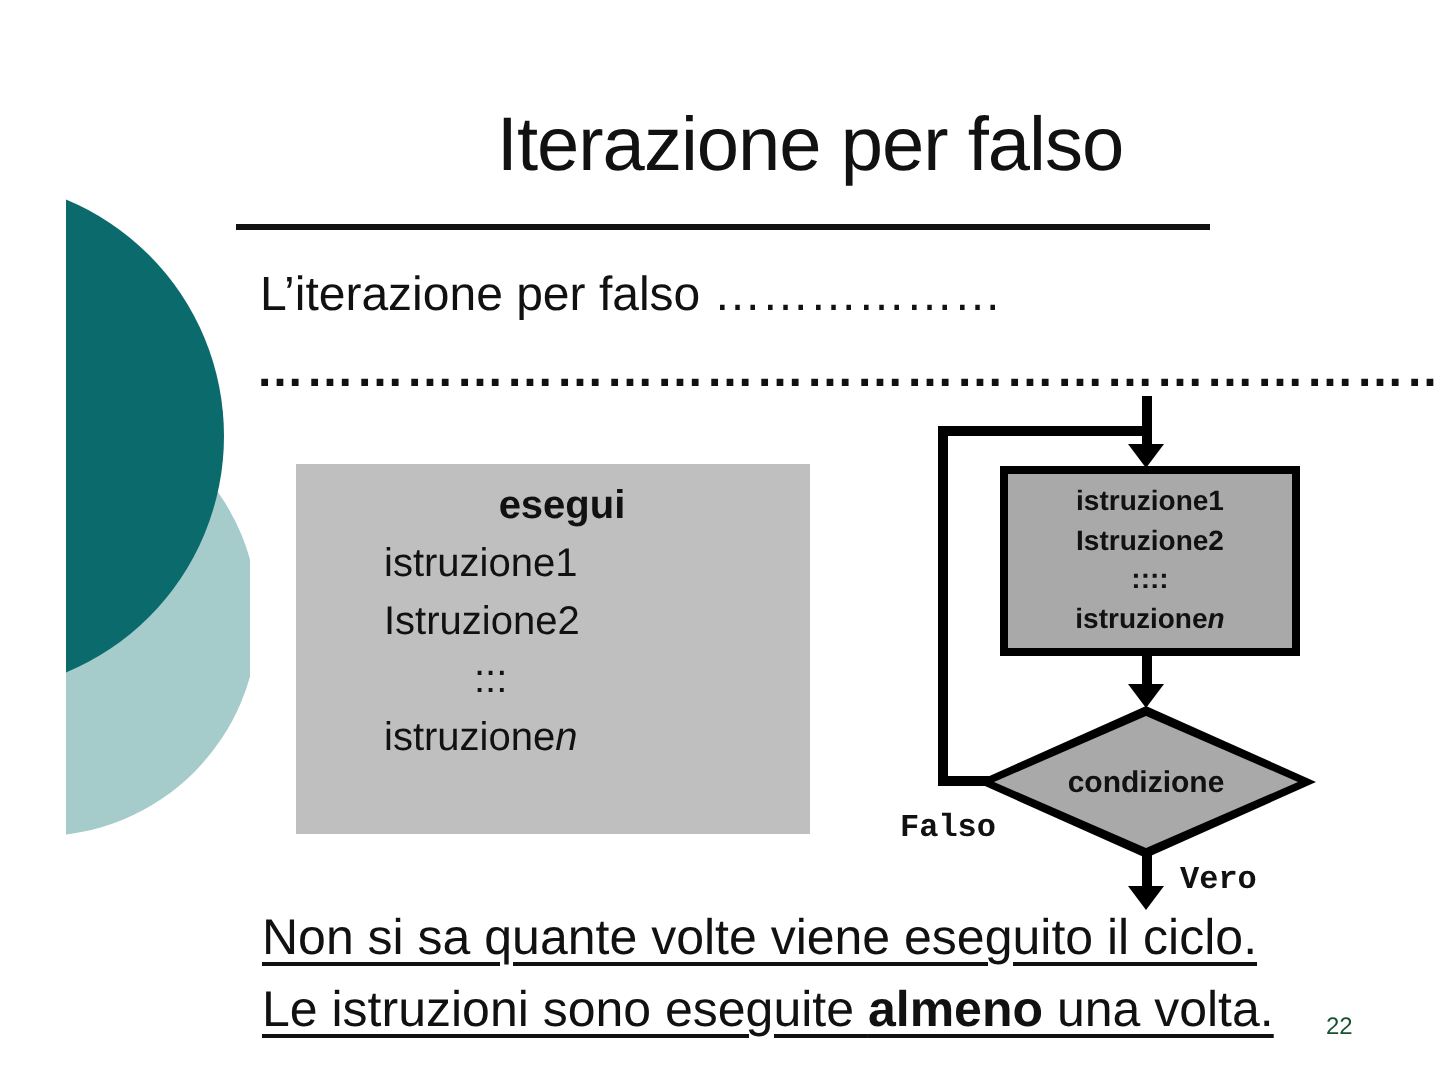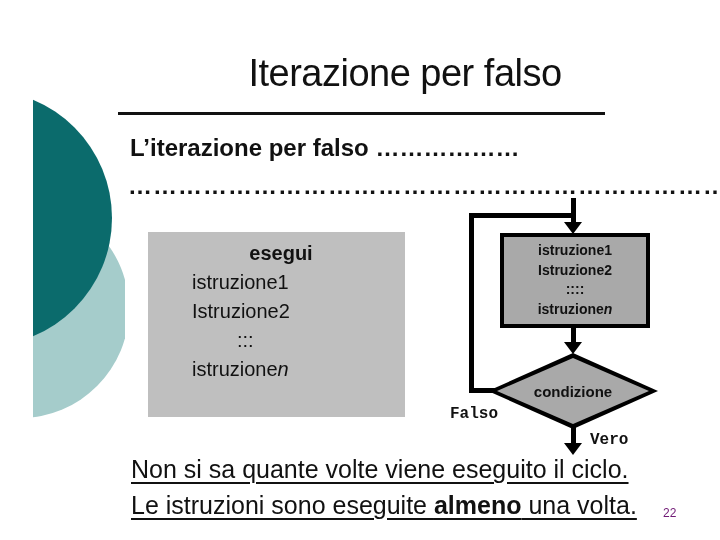--- a/index.html
+++ b/index.html
@@ -10,21 +10,21 @@
   
   .deco-clip{position:absolute;left:33px;top:88px;width:92px;height:334px;overflow:hidden;}
   .circle{position:absolute;border-radius:50%;}
   .circle.light{left:-122px;top:112px;width:218px;height:218px;background:#a5cccb;z-index:1;}
   .circle.dark{left:-177px;top:2px;width:256px;height:256px;background:#0b6b6c;z-index:2;}
 
   .title{position:absolute;left:205px;top:52px;width:400px;text-align:center;
     font-size:38px;letter-spacing:-0.5px;white-space:nowrap;}
   .title-rule{position:absolute;left:118px;top:112px;width:487px;height:3px;background:#111;}
 
-  .intro1{position:absolute;left:130px;top:134px;font-size:24px;font-weight:bold;white-space:nowrap;}
+  .intro1{position:absolute;left:130px;top:134px;font-size:24px;font-weight:normal;white-space:nowrap;}
   .intro2{position:absolute;left:128px;top:172px;font-size:24px;font-weight:bold;
     letter-spacing:1px;white-space:nowrap;}
 
   
   .code-box{position:absolute;left:148px;top:232px;width:257px;height:185px;
     background:#bfbfbf;font-size:20px;line-height:29px;padding-top:7px;box-sizing:border-box;}
   .code-box .l{white-space:nowrap;}
   .ind0{margin-left:9px;}  .ind1{margin-left:44px;}
   .ind2{margin-left:89px;} .ind3{margin-left:2px;}
   .b{font-weight:bold;text-align:center;} .i{font-style:italic;}
@@ -43,21 +43,21 @@
     clip-path:polygon(50% 0,100% 50%,50% 100%,0 50%);
     display:flex;align-items:center;justify-content:center;
     font-size:15px;font-weight:bold;}
   .branch{position:absolute;font-size:16px;font-weight:bold;font-family:Liberation Mono, monospace;}
   .falso{left:450px;top:405px;} .vero{left:590px;top:431px;}
 
   
   .concl{position:absolute;left:131px;font-size:25px;white-space:nowrap;
     text-decoration:underline;text-decoration-thickness:2px;text-underline-offset:4px;z-index:3;}
   .c1{top:455px;} .c2{top:491px;}
-  .page-num{position:absolute;left:663px;top:506px;font-size:12px;color:#701a75;z-index:1;}
+  .page-num{position:absolute;left:663px;top:506px;font-size:12px;color:#14532d;z-index:1;}
 </style>
 </head>
 <body>
 
 <div class="slide">
 
   <div class="deco-clip">
     <div class="circle light"></div>
     <div class="circle dark"></div>
   </div>

